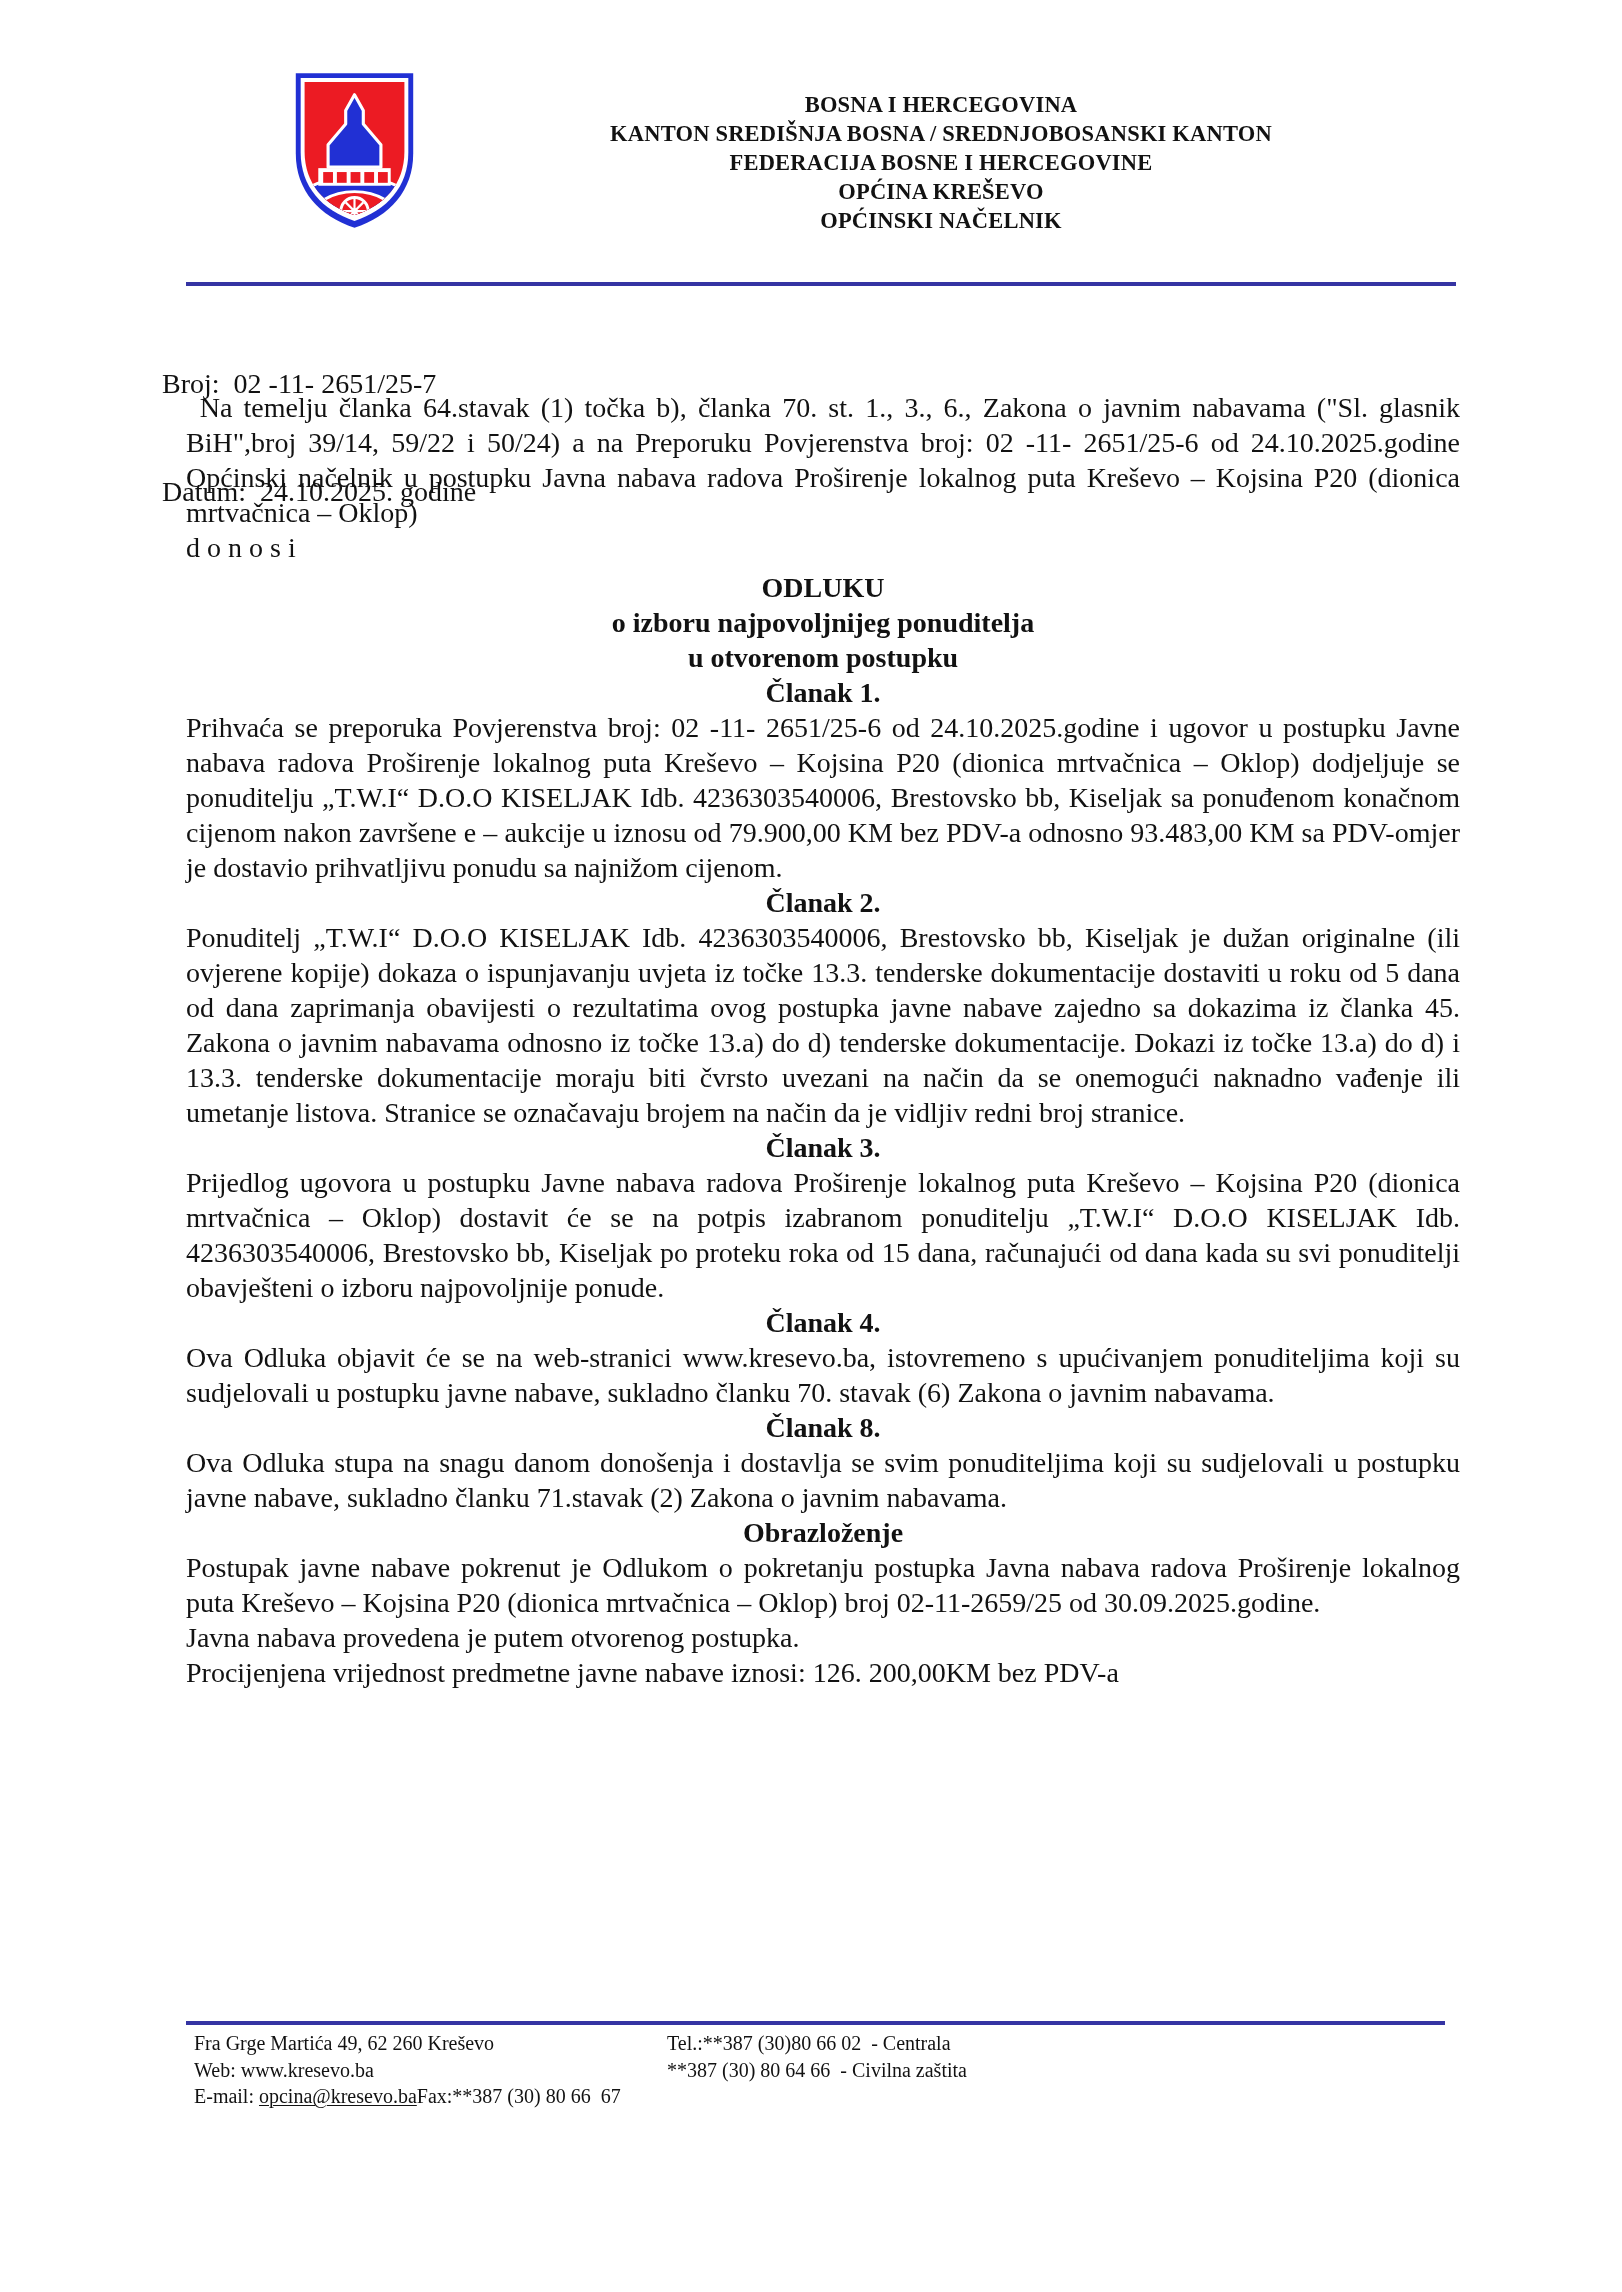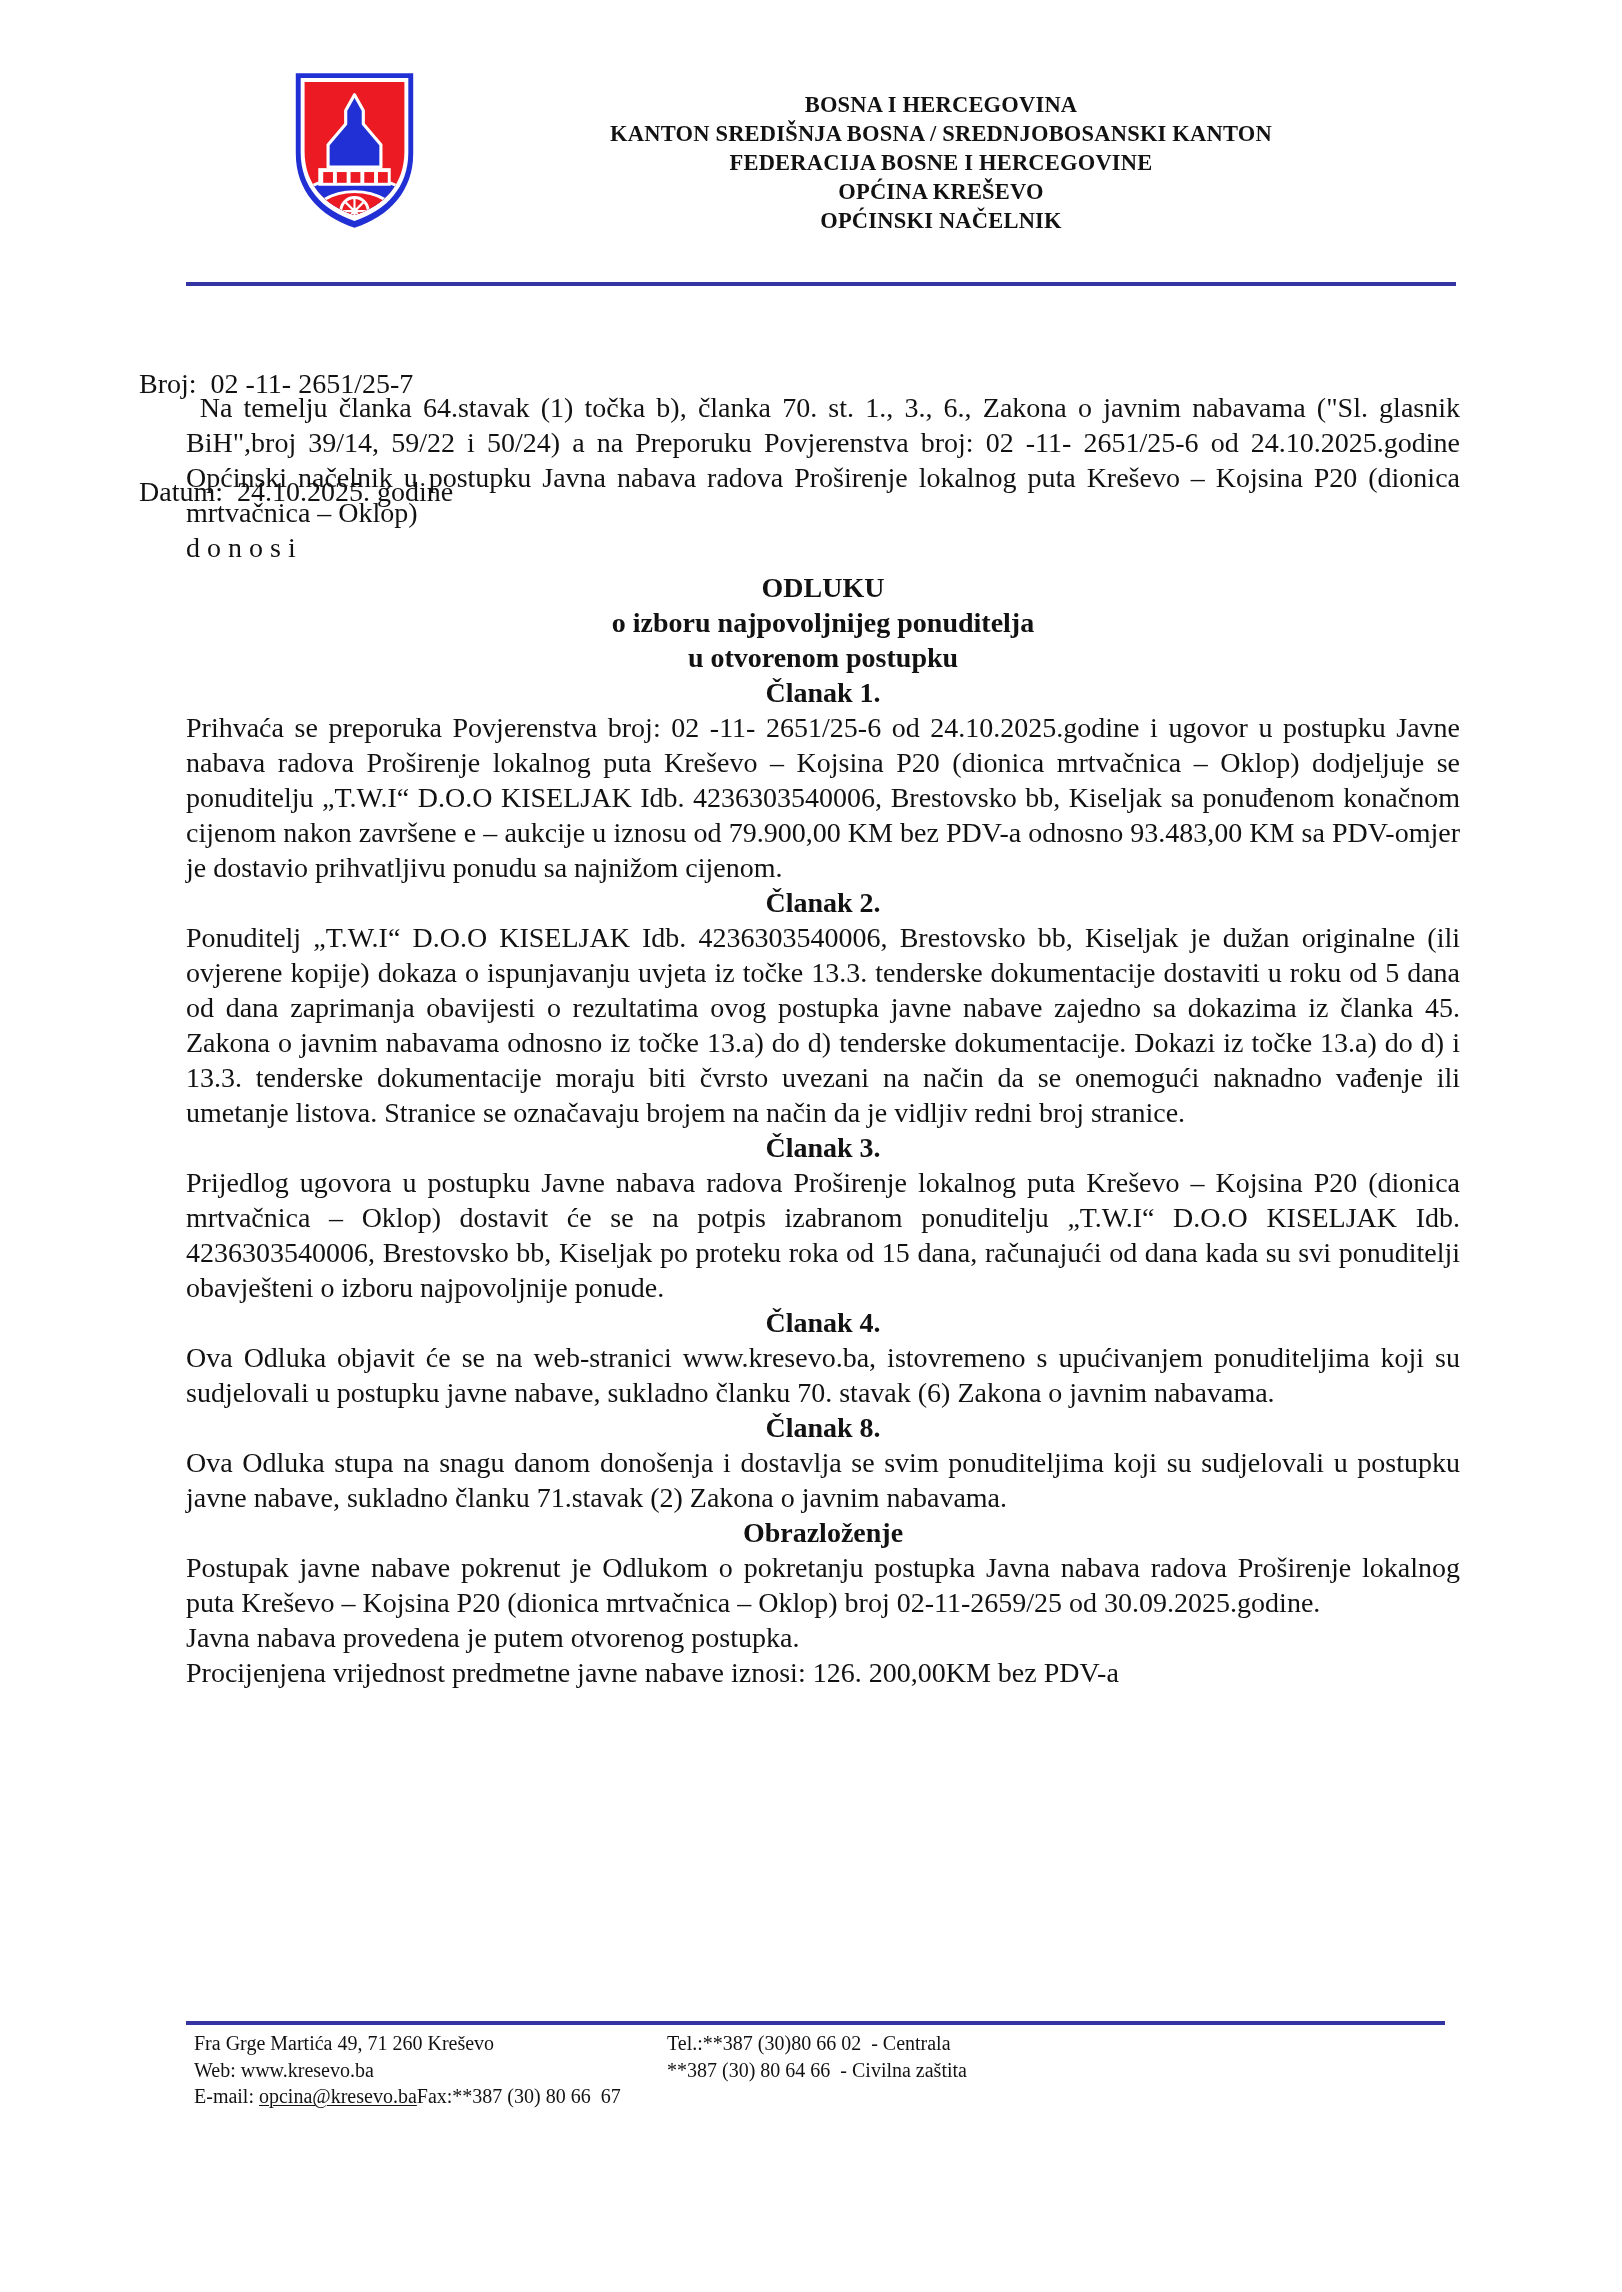--- a/index.html
+++ b/index.html
@@ -16,21 +16,21 @@
   .org-block {
     position:absolute; left:549px; top:90px; width:784px;
     text-align:center; font-weight:bold; font-size:22.5px; line-height:29px;
     letter-spacing:0.2px;
   }
   .top-rule {
     position:absolute; left:186px; top:282px; width:1270px; height:3.9px;
     background:#3534a3;
   }
   .meta-block {
-    position:absolute; left:139px; top:294px;
+    position:absolute; left:162px; top:294px;
     font-size:28px; line-height:36px; white-space:pre-wrap;
   }
   
   .content {
     position:absolute; left:186px; top:390px; width:1274px;
     font-size:28px; line-height:35px;
   }
   .content p { margin:0; }
   .just { text-align:justify; }
   .intro { text-indent:13.7px; }
@@ -145,21 +145,21 @@
     <p class="center-b h-obraz">Obrazloženje</p>
     <p class="just obraz-p1">Postupak javne nabave pokrenut je Odlukom o pokretanju postupka Javna nabava radova Proširenje lokalnog puta Kreševo – Kojsina P20 (dionica mrtvačnica – Oklop) broj 02-11-2659/25 od 30.09.2025.godine.</p>
     <p>Javna nabava provedena je putem otvorenog postupka.</p>
     <p>Procijenjena vrijednost predmetne javne nabave iznosi: 126. 200,00KM bez PDV-a</p>
 
   </div>
 
   <div class="footer-rule"></div>
   <div class="footer">
     <div class="frow">
-      <span class="fcol1">Fra Grge Martića 49, 71 260 Kreševo</span>
+      <span class="fcol1">Fra Grge Martića 49, 62 260 Kreševo</span>
       <span class="fcol2">Tel.:**387 (30)80 66 02  - Centrala</span>
     </div>
     <div class="frow">
       <span class="fcol1">Web: www.kresevo.ba</span>
       <span class="fcol2">**387 (30) 80 64 66  - Civilna zaštita</span>
     </div>
     <div class="frow">
       <span style="white-space:pre-wrap">E-mail: </span>
         <span class="email-link">opcina@kresevo.ba</span>
         <span style="white-space:pre-wrap">Fax:**387 (30) 80 66  67</span>

